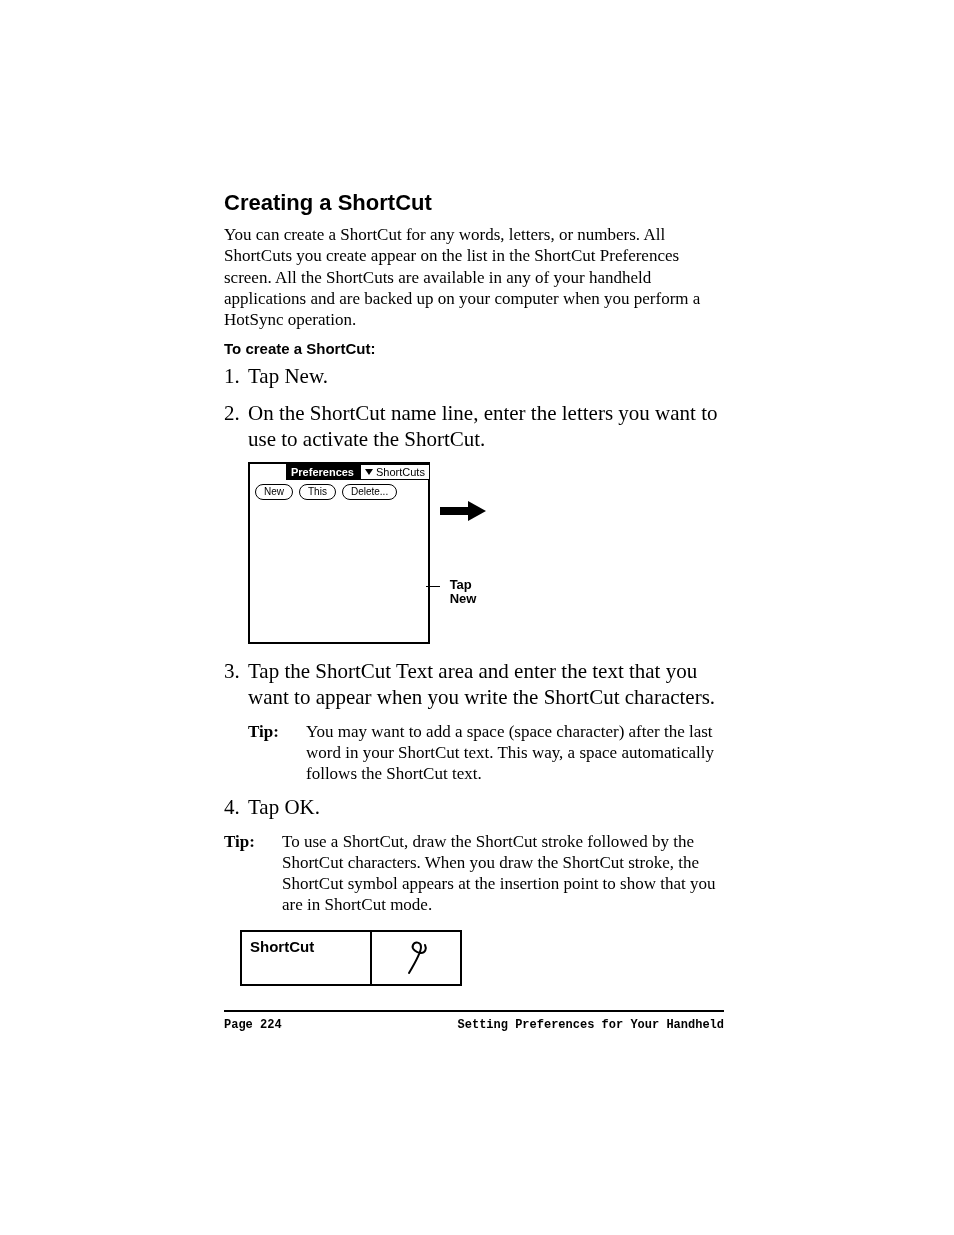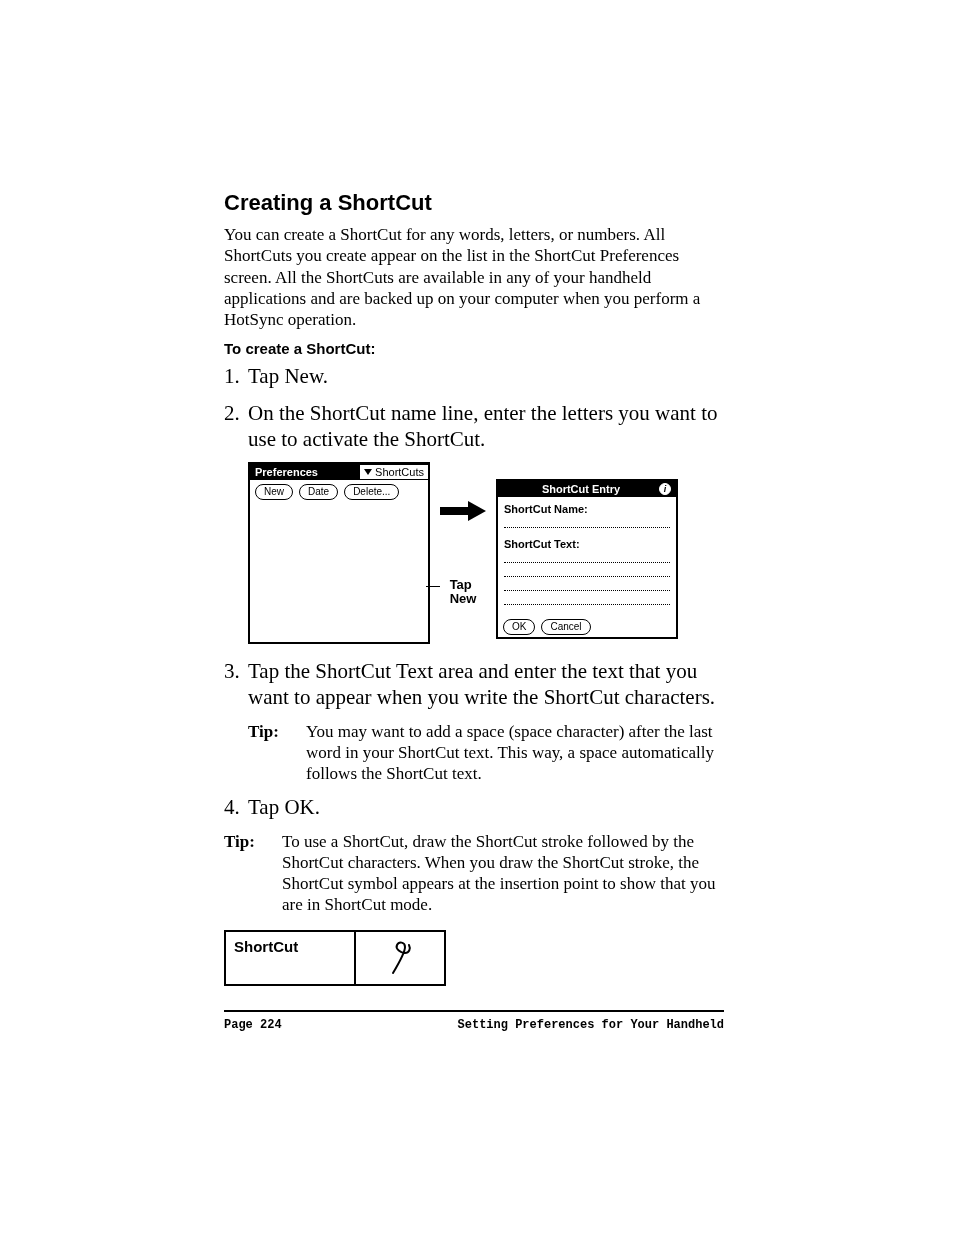--- a/index.html
+++ b/index.html
@@ -71,20 +71,21 @@
     font-size: 11px;
     position: relative;
   }
   .palm-title {
     display: flex;
     justify-content: space-between;
     align-items: center;
     background: #000;
     color: #fff;
     padding: 0;
+    margin-left: 36px;
   }
   .palm-title-left {
     background: #000;
     color: #fff;
     font-weight: bold;
     padding: 2px 5px;
     font-size: 11px;
   }
   .palm-title-right {
     background: #fff;
@@ -193,21 +194,21 @@
   .tip-inner {
     margin-left: 24px;
     display: flex;
     font-size: 17px;
     line-height: 1.25;
     margin-bottom: 10px;
     margin-top: 4px;
   }
   .shortcut-box {
     margin-top: 14px;
-    margin-left: 0;
+    margin-left: 16px;
     border: 2px solid #000;
     width: 222px;
     height: 56px;
     display: flex;
   }
   .shortcut-left {
     width: 130px;
     border-right: 2px solid #000;
     display: flex;
     align-items: flex-start;
@@ -269,57 +270,37 @@
         <span class="palm-title-left">Preferences</span>
         <span class="palm-title-right">
           <svg width="8" height="6" viewBox="0 0 8 6">
               <polygon points="0,0 8,0 4,6" fill="#000"></polygon>
             </svg>
           <span>ShortCuts</span>
         </span>
       </div>
       <div class="palm-buttons">
         <span class="palm-btn">New</span>
-        <span class="palm-btn">Date</span>
+        <span class="palm-btn">This</span>
         <span class="palm-btn">Delete...</span>
       </div>
     </div>
 
     <div class="arrow-block">
       <svg class="arrow-svg" viewBox="0 0 46 20">
         <rect x="0" y="6" width="28" height="8" fill="#000"></rect>
         <polygon points="28,0 46,10 28,20" fill="#000"></polygon>
       </svg>
       <div class="callout-line"></div>
       <div class="arrow-caption">
         <div>Tap</div>
         <div>New</div>
       </div>
     </div>
 
-    <div class="palm-screen2">
-      <div class="palm-title2">
-        <span style="flex:1;text-align:center">ShortCut Entry</span>
-        <span class="info-icon">i</span>
-      </div>
-      <div class="palm-body2">
-        <div class="palm-label">ShortCut Name:</div>
-        <div class="dotted"></div>
-        <div style="height:6px"></div>
-        <div class="palm-label">ShortCut Text:</div>
-        <div class="dotted"></div>
-        <div class="dotted"></div>
-        <div class="dotted"></div>
-        <div class="dotted"></div>
-      </div>
-      <div class="palm-buttons">
-        <span class="palm-btn">OK</span>
-        <span class="palm-btn">Cancel</span>
-      </div>
-    </div>
   </div>
 
   <ol class="steps" start="3" style="counter-reset: step 2;">
     <li>Tap the ShortCut Text area and enter the text that you want to appear when you write the ShortCut characters.</li>
   </ol>
 
   <div class="tip-inner">
     <div class="tip-label">Tip:</div>
     <div style="flex:1">You may want to add a space (space character) after the last word in your ShortCut text. This way, a space automatically follows the ShortCut text.</div>
   </div>

